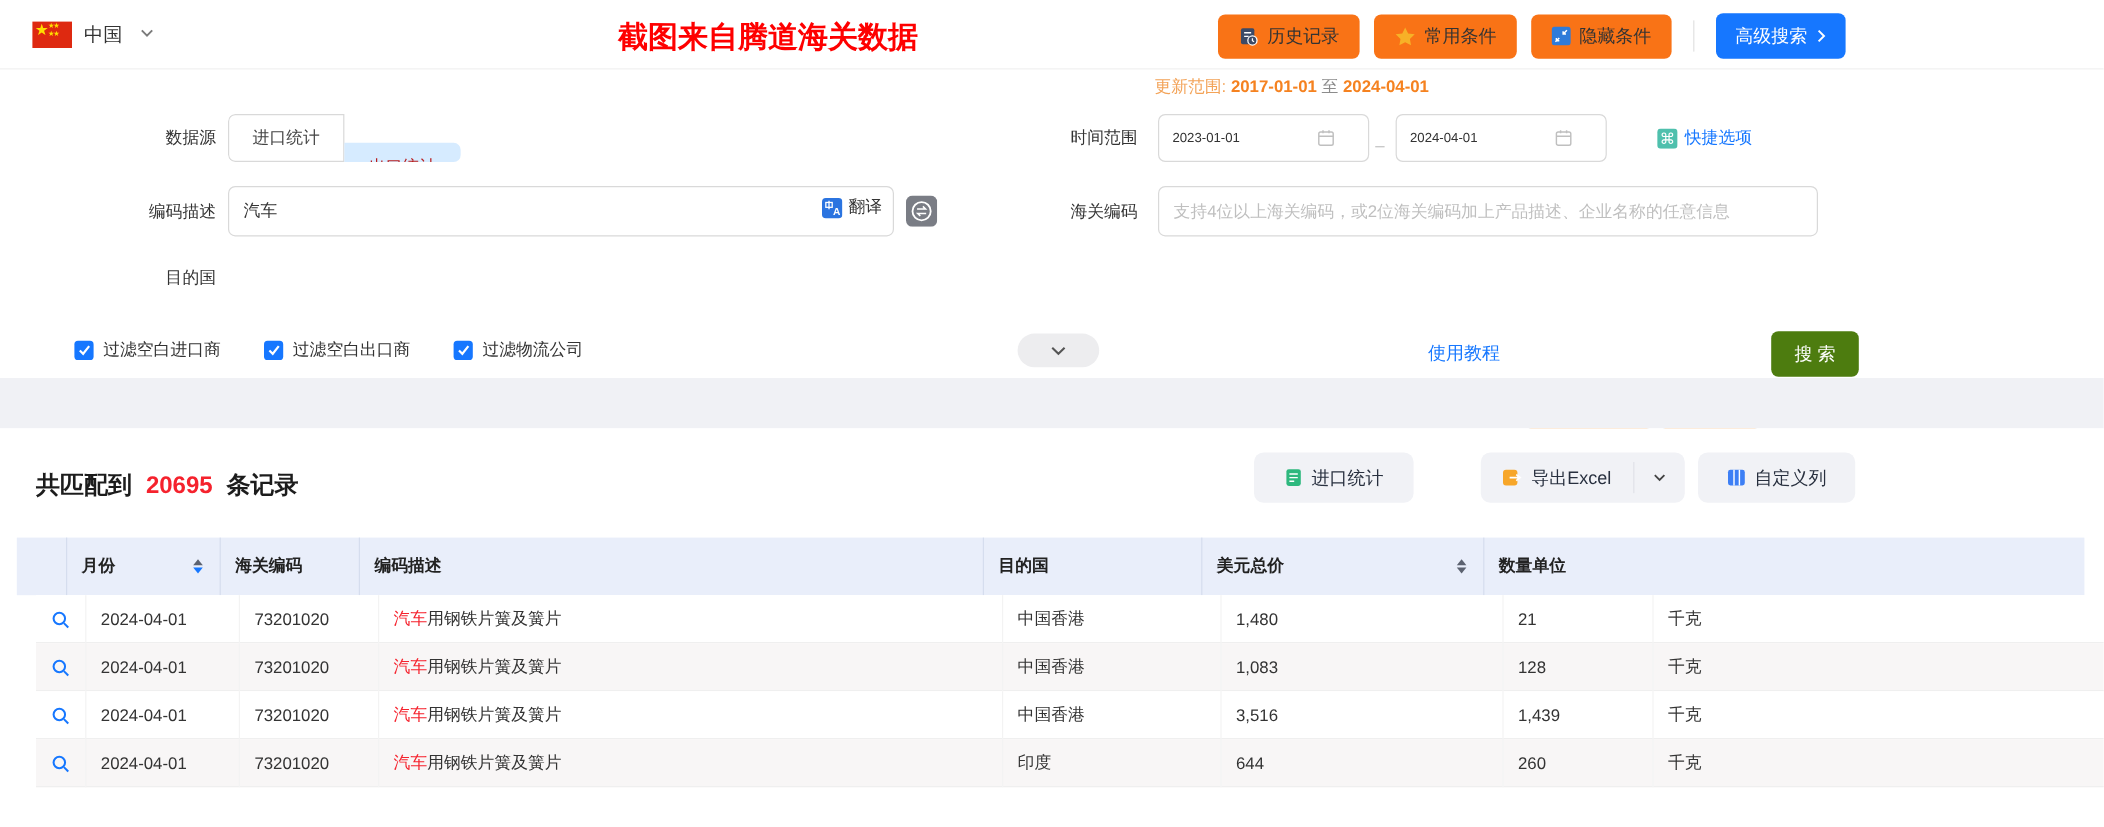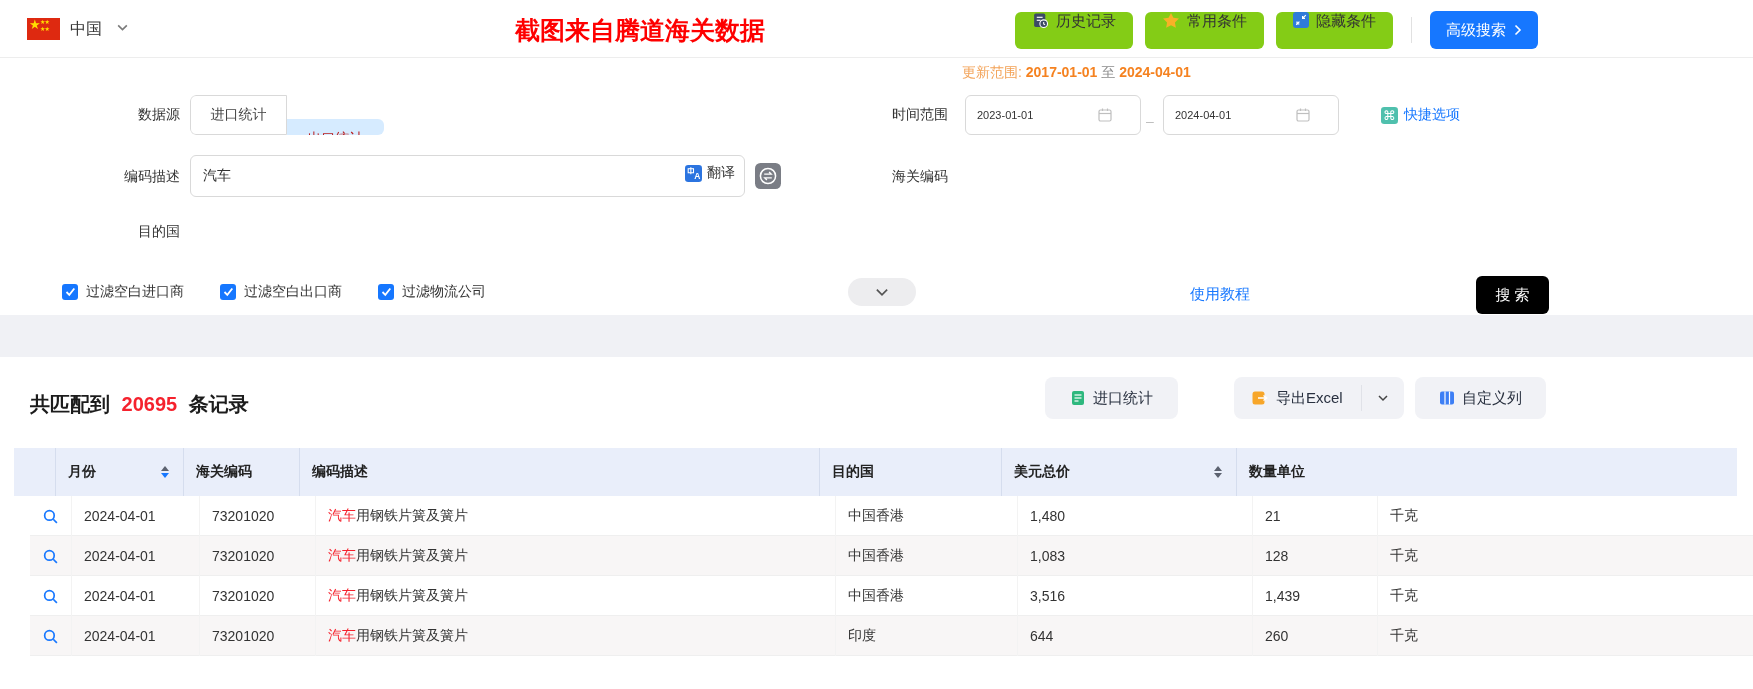--- a/index.html
+++ b/index.html
@@ -8,21 +8,21 @@
   
   .topbar { position:absolute; left:0; top:0; width:1753px; height:58px; background:#fff; border-bottom:1px solid #ededed; }
   .flag { position:absolute; left:27px; top:18px; width:33px; height:22px; background:#de2910; overflow:hidden; }
   .flag .big-star { position:absolute; left:2px; top:-1px; color:#ffde00; font-size:13px; }
   .flag .small-stars { position:absolute; left:13px; top:0px; color:#ffde00; font-size:6px; letter-spacing:-1px; }
   .country { position:absolute; left:70px; top:19px; font-size:16px; color:#333; }
   .chev { display:inline-block; }
   .watermark { position:absolute; left:340px; top:14px; width:600px; text-align:center;
     font-family:"DejaVu Serif","Liberation Serif",serif; font-weight:bold; font-size:25px; color:#fe0000; }
   .topbar-actions { position:absolute; top:11px; right:215px; height:38px; display:flex; align-items:center; gap:12px; }
-  .tb-btn { height:37px; padding:0 17px; background:#84cc16; border-radius:6px; display:flex; align-items:flex-start; gap:7px;
+  .tb-btn { height:37px; padding:0 17px; background:#f97316; border-radius:6px; display:flex; align-items:center; gap:7px;
     font-size:15px; color:#333; cursor:pointer; }
   .tb-divider { width:1px; height:26px; background:#e1e1e1; margin:0 6px; }
   .adv-btn { height:38px; padding:0 16px; background:#1677ff; color:#fff; border-radius:6px; display:flex; align-items:center; gap:8px; font-size:15px; cursor:pointer; }
   
   .form-section { position:absolute; left:0; top:58px; width:1753px; height:257px; background:#fff; }
   .f-label { position:absolute; width:80px; text-align:right; font-size:14px; color:#333; }
   .update-range { position:absolute; left:962px; top:6px; font-size:14px; }
   .ur-label { color:#f3a358; }
   .ur-date { color:#f58220; font-weight:bold; }
   .ur-word { color:#8c8c8c; }
@@ -45,21 +45,21 @@
   .select-box { position:absolute; left:190px; top:152px; width:555px; height:42px; border:1px solid #d9d9d9; border-radius:6px;
     display:flex; align-items:center; padding:0 12px; cursor:pointer; }
   .select-box .ph { color:#bfbfbf; flex:1; }
   .checkrow { position:absolute; top:225px; display:flex; align-items:center; gap:8px; cursor:pointer;padding-left:37px; }
   .cbox { width:16px; height:16px; background:#1677ff; border-radius:3px; display:flex; align-items:center; justify-content:center; }
   .collapse-pill { position:absolute; left:848px; top:220px; width:68px; height:28px; background:#ededef; border-radius:14px;
     display:flex; align-items:center; justify-content:center; cursor:pointer; }
   .link-btn { position:absolute; left:1190px; top:227px; color:#1677ff; font-size:15px; cursor:pointer; }
   .ghost-btn { position:absolute; top:218px; height:38px; background:#fdba74; border:1px solid #d9d9d9; border-radius:6px;
     display:flex; align-items:center; justify-content:center; font-size:15px; color:#333; cursor:pointer;margin-top:48px; }
-  .primary-btn { position:absolute; left:1476px; top:218px; width:73px; height:38px; background:#000000; border-radius:6px;
+  .primary-btn { position:absolute; left:1476px; top:218px; width:73px; height:38px; background:#4d7c0f; border-radius:6px;
     display:flex; align-items:center; justify-content:center; font-size:15px; color:#fff; cursor:pointer; }
   
   .band { position:absolute; left:0; top:315px; width:1753px; height:42px; background:#f0f1f5; }
   
   .results { position:absolute; left:0; top:357px; width:1753px; height:332px; background:#fff; }
   .summary { position:absolute; left:30px; top:34px; font-size:20px; font-weight:bold; color:#1c1c1c; }
   .summary .count { color:#f5222d; padding:0 6px; }
   .r-btn { position:absolute; top:20px; height:42px; background:#f1f2f6; border-radius:8px; display:flex; align-items:center;
     justify-content:center; gap:7px; font-size:15px; color:#28303f; cursor:pointer; }
   .excel-group { position:absolute; left:1234px; top:20px; height:42px; background:#f1f2f6; border-radius:8px; display:flex; align-items:stretch; }
@@ -212,20 +212,21 @@
   </div>
   <div class="swap-btn">
     <svg width="26" height="26" viewBox="0 0 24 24">
         <rect width="24" height="24" rx="5" fill="#7a7d85"></rect>
         <circle cx="12" cy="12" r="7" fill="none" stroke="#fff" stroke-width="1.4"></circle>
         <path d="M8.5 10.3h6.5l-2-2M15.5 13.7H9l2 2" stroke="#fff" stroke-width="1.2" fill="none"></path>
       </svg>
   </div>
 
   <div class="f-label" style="left:868px; top:110px;">海关编码</div>
+  <input class="inp hs-input" placeholder="支持4位以上海关编码，或2位海关编码加上产品描述、企业名称的任意信息" style="">
 
   <div class="f-label" style="left:100px; top:165px;">目的国</div>
 
   <div class="checkrow" style="left:25px;">
     <span class="cbox">
       <svg width="11" height="10" viewBox="0 0 11 10">
           <path d="M1.5 5l2.8 2.8 5-6.3" stroke="#fff" stroke-width="1.8" fill="none"></path>
         </svg>
     </span>
     <span>过滤空白进口商</span>

